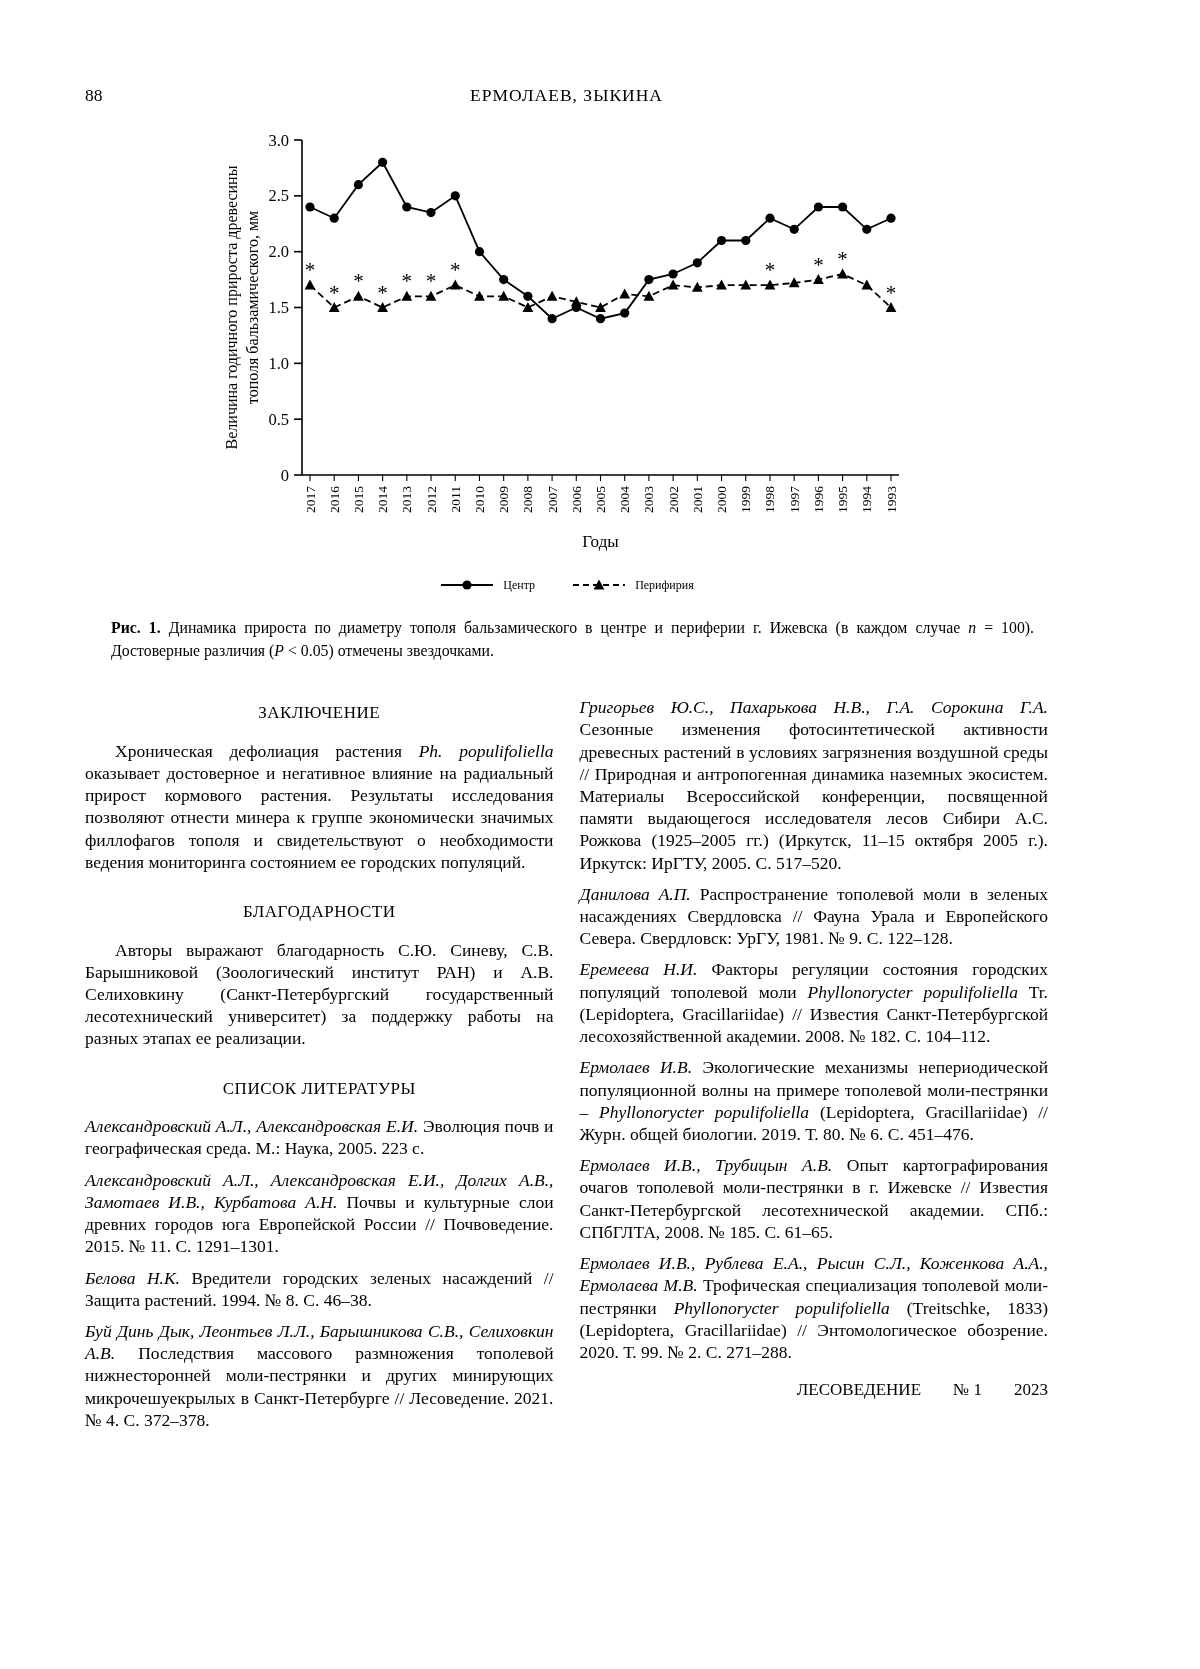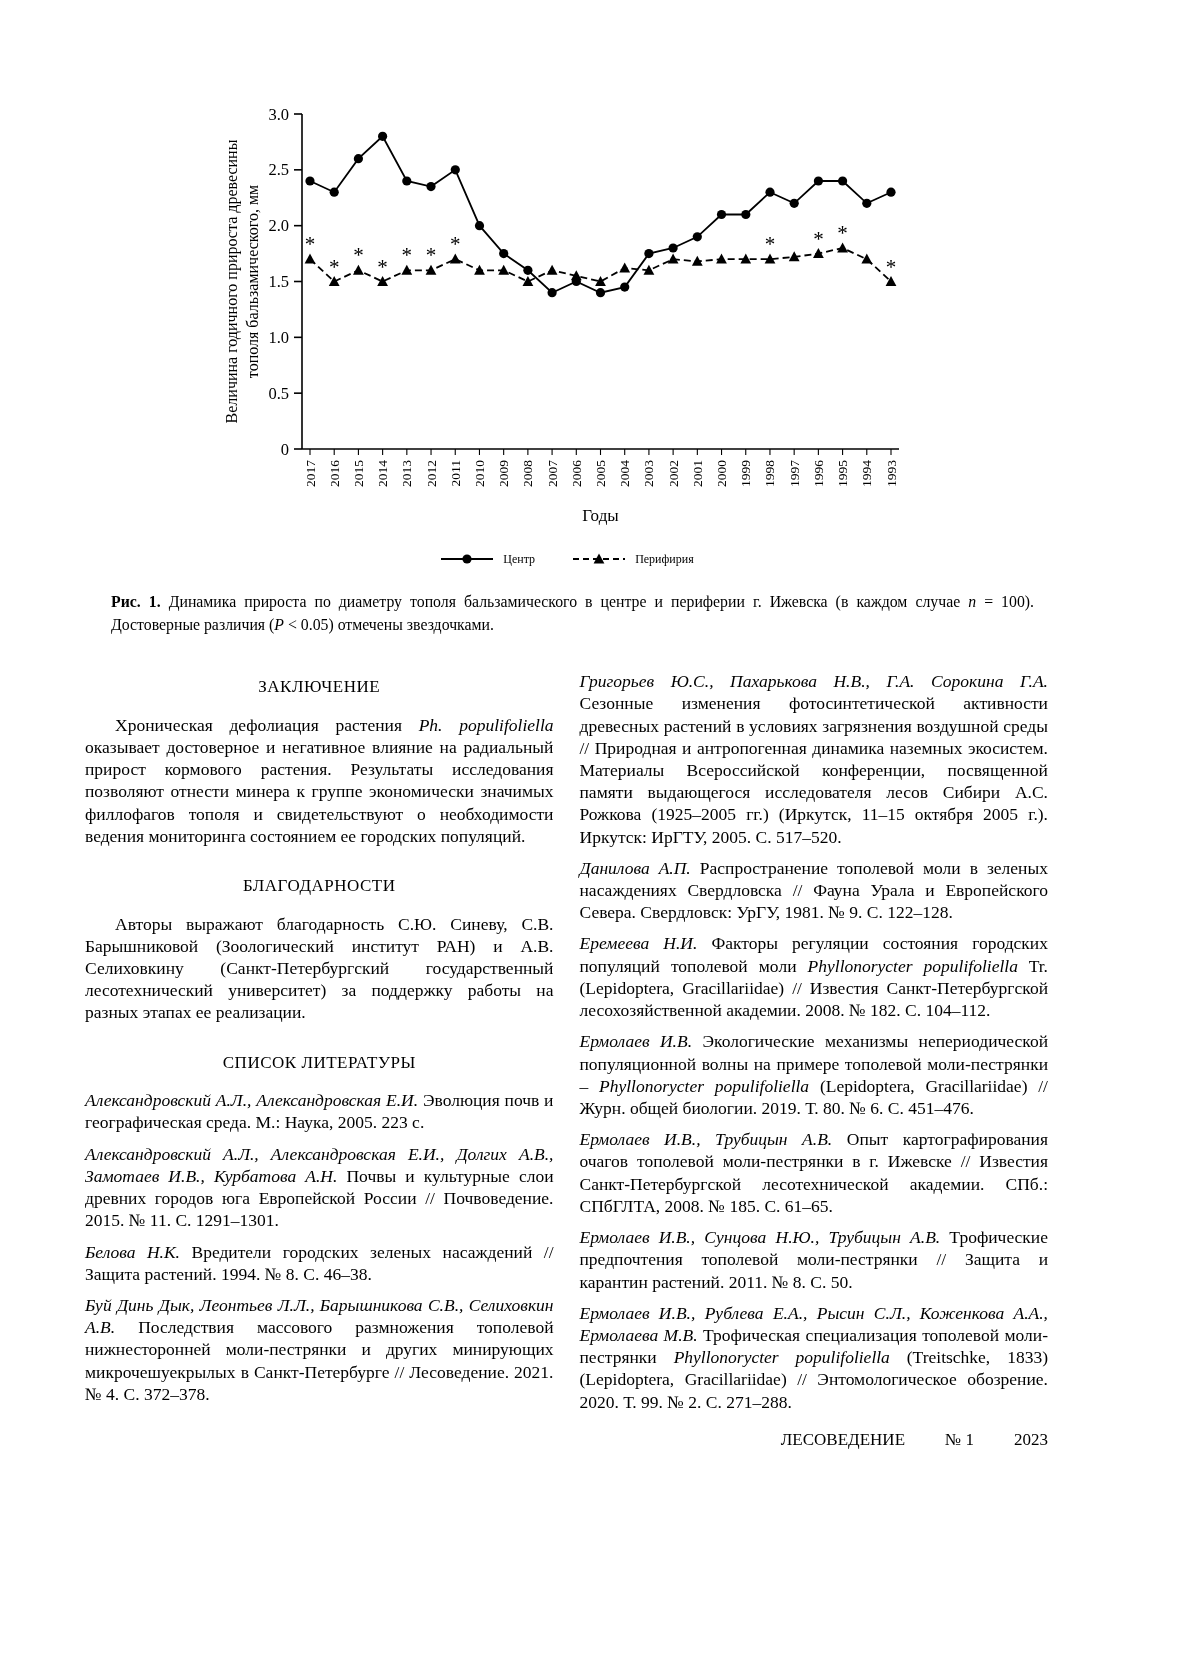--- a/index.html
+++ b/index.html
@@ -32,28 +32,32 @@
 
   h2.sec { font-size: 17px; font-weight: normal; text-align: center;
            margin: 28px 0 16px 0; letter-spacing: 0.5px; }
   .col h2.sec:first-child { margin-top: 6px; }
 
   p.body-par { margin: 0; text-indent: 30px; }
   p.ref { margin: 0 0 9px 0; }
   .i { font-style: italic; }
   .b { font-weight: bold; }
 
-  .footer-line { display: flex; justify-content: flex-end; gap: 40px;
+  .footer-line { display: flex; justify-content: flex-end; gap: 32px;
                  margin-top: 16px; font-size: 17px; }
 </style>
 </head>
 <body>
 
 <div class="page">
 
+  <header class="running">
+    <span class="page-num">88</span>
+    <div class="running-head">ЕРМОЛАЕВ, ЗЫКИНА</div>
+  </header>
 
   <figure class="fig">
     <div id="growth-chart"><svg width="700" height="448" viewBox="0 0 700 448">
           <line x1="85" y1="16" x2="85" y2="351" stroke="#000" stroke-width="1.6"></line>
           <line x1="85" y1="351" x2="682" y2="351" stroke="#000" stroke-width="1.6"></line>
           <line x1="77" y1="351" x2="85" y2="351" stroke="#000" stroke-width="1.6"></line>
           <text x="72" y="356.5" text-anchor="end" font-size="16.5">0</text>
           <line x1="77" y1="295.1666666666667" x2="85" y2="295.1666666666667" stroke="#000" stroke-width="1.6"></line>
           <text x="72" y="300.6666666666667" text-anchor="end" font-size="16.5">0.5</text>
           <line x1="77" y1="239.33333333333337" x2="85" y2="239.33333333333337" stroke="#000" stroke-width="1.6"></line>
@@ -219,21 +223,20 @@
         </div>
     </div>
 
     <div class="col">
       <div id="refs-right">
           <p class="ref"><span class="i">Григорьев Ю.С., Пахарькова Н.В., Г.А. Сорокина Г.А.</span><span> Сезонные изменения фотосинтетической активности древесных растений в условиях загрязнения воздушной среды // Природная и антропогенная динамика наземных экосистем. Материалы Всероссийской конференции, посвященной памяти выдающегося исследователя лесов Сибири А.С. Рожкова (1925–2005 гг.) (Иркутск, 11–15 октября 2005 г.). Иркутск: ИрГТУ, 2005. С. 517–520.</span></p>
           <p class="ref"><span class="i">Данилова А.П.</span><span> Распространение тополевой моли в зеленых насаждениях Свердловска // Фауна Урала и Европейского Севера. Свердловск: УрГУ, 1981. № 9. С. 122–128.</span></p>
           <p class="ref"><span class="i">Еремеева Н.И.</span><span> Факторы регуляции состояния городских популяций тополевой моли </span><span class="i">Phyllonorycter populifoliella</span><span> Tr. (Lepidoptera, Gracillariidae) // Известия Санкт-Петербургской лесохозяйственной академии. 2008. № 182. С. 104–112.</span></p>
           <p class="ref"><span class="i">Ермолаев И.В.</span><span> Экологические механизмы непериодической популяционной волны на примере тополевой моли-пестрянки – </span><span class="i">Phyllonorycter populifoliella</span><span> (Lepidoptera, Gracillariidae) // Журн. общей биологии. 2019. Т. 80. № 6. С. 451–476.</span></p>
           <p class="ref"><span class="i">Ермолаев И.В., Трубицын А.В.</span><span> Опыт картографирования очагов тополевой моли-пестрянки в г. Ижевске // Известия Санкт-Петербургской лесотехнической академии. СПб.: СПбГЛТА, 2008. № 185. С. 61–65.</span></p>
-          <p class="ref"><span class="i">Ермолаев И.В., Сунцова Н.Ю., Трубицын А.В.</span><span> Трофические предпочтения тополевой моли-пестрянки // Защита и карантин растений. 2011. № 8. С. 50.</span></p>
           <p class="ref"><span class="i">Ермолаев И.В., Рублева Е.А., Рысин С.Л., Коженкова А.А., Ермолаева М.В.</span><span> Трофическая специализация тополевой моли-пестрянки </span><span class="i">Phyllonorycter populifoliella</span><span> (Treitschke, 1833) (Lepidoptera, Gracillariidae) // Энтомологическое обозрение. 2020. Т. 99. № 2. С. 271–288.</span></p>
         </div>
       <div class="footer-line">
         <span>ЛЕСОВЕДЕНИЕ</span>
         <span>№ 1</span>
         <span>2023</span>
       </div>
     </div>
   </div>
 

